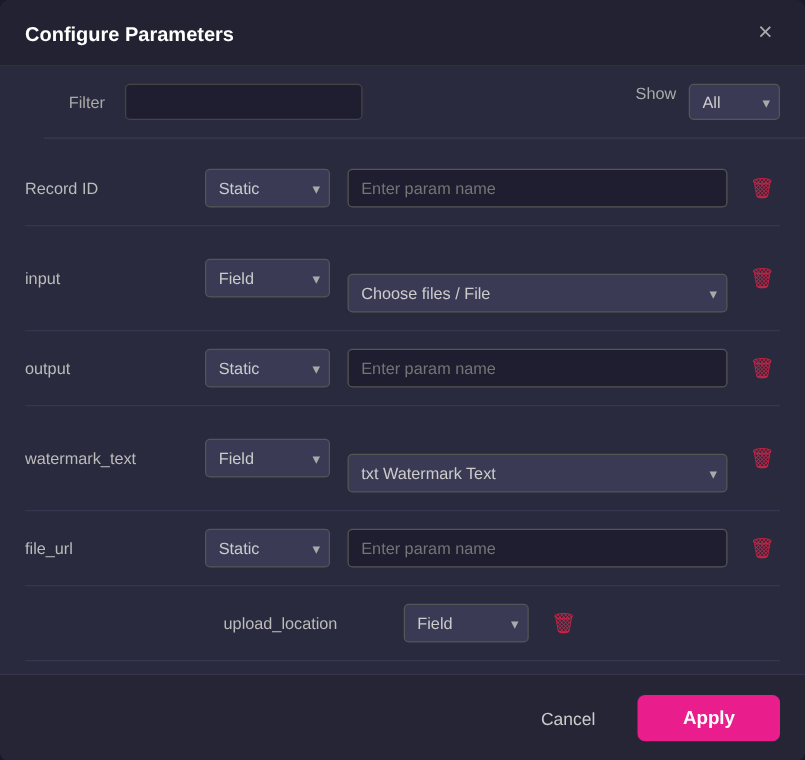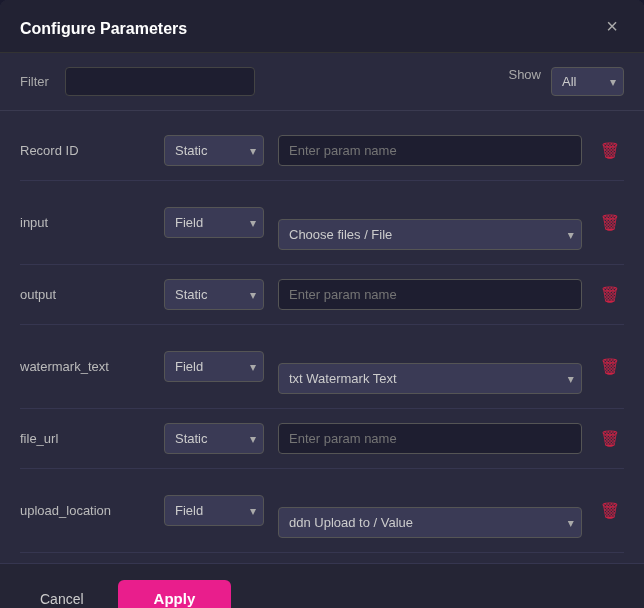--- a/index.html
+++ b/index.html
@@ -43,20 +43,21 @@
       cursor: pointer;
       line-height: 1;
       padding: 2px 6px;
     }
     .filter-row {
       display: flex;
       align-items: center;
       padding: 14px 20px;
       gap: 16px;
       border-bottom: 1px solid #3a3a50;
+      margin-left: 35px;
     }
     .filter-label, .show-label {
       font-size: 13px;
       color: #aaa;
     }
     .filter-input {
       background: #1e1e30;
       border: 1px solid #444;
       border-radius: 4px;
       color: #ccc;
@@ -188,20 +189,21 @@
       border: none;
       cursor: pointer;
       color: #cc2244;
       font-size: 16px;
       padding: 4px;
       flex-shrink: 0;
     }
     .dialog-footer {
       padding: 16px 20px;
       display: flex;
+      justify-content: flex-end;
       gap: 14px;
       border-top: 1px solid #363650;
       background: #252535;
     }
     .cancel-btn {
       background: none;
       border: none;
       color: #ccc;
       font-size: 14px;
       cursor: pointer;
@@ -269,21 +271,20 @@
       </div>
       <div class="param-row">
         <span class="param-name">file_url</span>
         <div class="type-select-wrapper"><select class="type-select"><option value="Static">Static</option><option value="Field">Field</option></select></div>
         <input class="value-input" type="text" placeholder="Enter param name" style="">
         <button class="delete-btn">🗑</button>
       </div>
       <div class="param-row">
         <span class="param-name">upload_location</span>
         <div class="type-select-wrapper"><select class="type-select"><option value="Static">Static</option><option value="Field" selected="">Field</option></select></div>
-        <div class="value-select-wrapper"><select class="value-select"><option>ddn Upload to / Value</option></select></div>
         <button class="delete-btn">🗑</button>
       </div>
     </div>
 
   <div class="dialog-footer">
     <button class="cancel-btn">Cancel</button>
     <button class="apply-btn">Apply</button>
   </div>
 </div>
 

